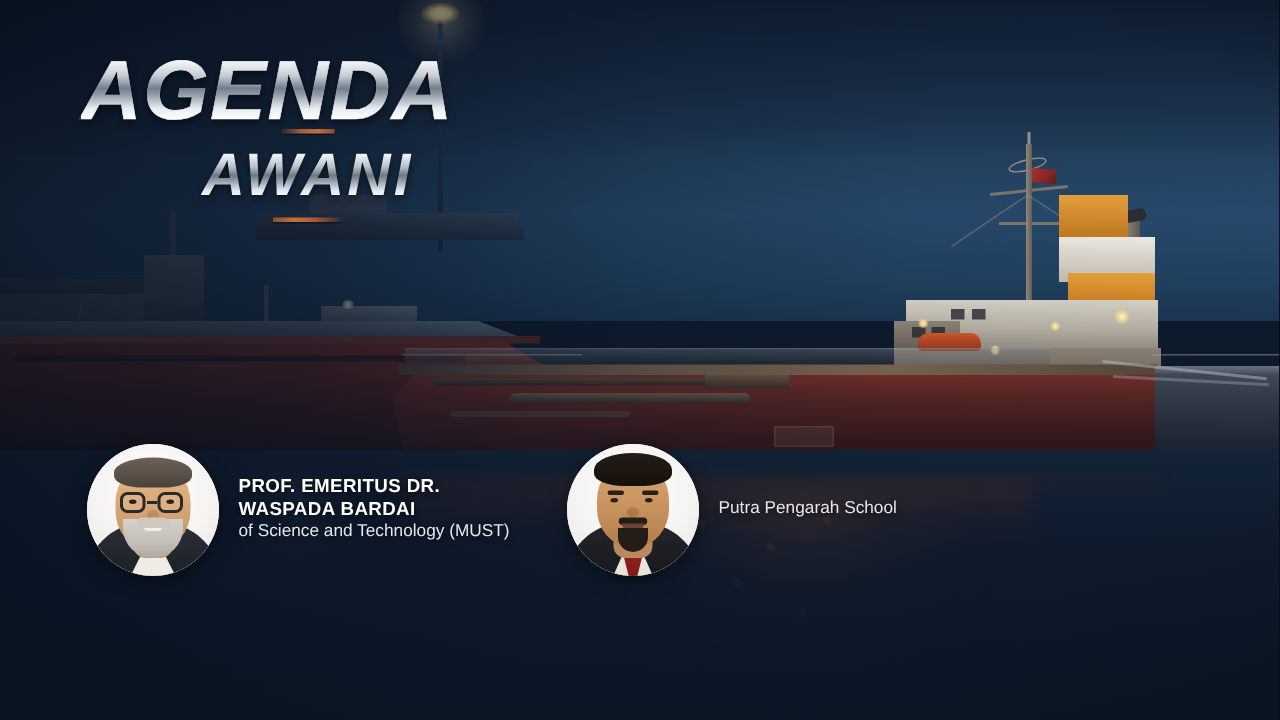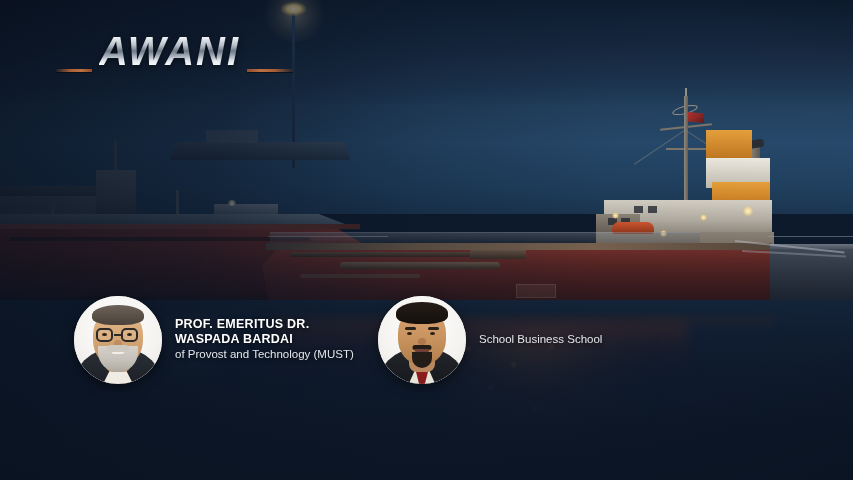--- a/index.html
+++ b/index.html
@@ -361,22 +361,22 @@
       #737f8c 48%, #8f9aa6 55%,
       #e9edf1 72%, #ffffff 86%, #b9c2cc 100%);
     -webkit-background-clip:text;
     background-clip:text;
     color:transparent;
     filter:drop-shadow(0 2px 3px rgba(0,0,0,.55));
     white-space:nowrap;
   }
 
   .logo-row2 {
-    display:flex; align-items:flex-end; gap:7px;
-    margin-top:-2px; margin-left:2px;
+    display:flex; align-items:center; gap:7px;
+    margin-top:-2px; margin-left:2px;flex-direction:column;
   }
   .logo-dash {
     height:3px; flex:0 0 auto;
     background:linear-gradient(90deg,rgba(120,60,40,.15),#a85f36 40%,#c0703e 70%,#8a4c2c);
     box-shadow:0 1px 0 rgba(0,0,0,.45);
   }
   .logo-dash.left  { width:36px; }
   .logo-dash.right { width:46px; background:linear-gradient(270deg,rgba(120,60,40,.15),#a85f36 40%,#c0703e 70%,#8a4c2c); }
 
   .logo-awani {
@@ -410,21 +410,21 @@
     white-space:nowrap;
     transform:scaleX(.97);
     transform-origin:left center;
   }
 
   
   .guest {
     position:absolute;
     display:flex; align-items:center; gap:13px;
   }
-  .guest.g1 { left:74px;  top:296px; }
+  .guest.g1 { left:58px;  top:296px; }
   .guest.g2 { left:378px; top:296px; }
 
   .avatar {
     position:relative;
     width:88px; height:88px; border-radius:50%;
     overflow:hidden; flex:0 0 auto;
     background:#f2f2f0;
     box-shadow:0 3px 12px rgba(0,0,0,.5);
   }
   .av-bg {
@@ -635,20 +635,21 @@
     <div class="refl-warm"></div>
     <div class="refl-speckle"></div>
     <div class="refl-white"></div>
   </div>
 
   <div class="grade-left"></div>
   <div class="grade-bottom"></div>
   <div class="vignette"></div>
 
   <div class="logo">
+    <div class="logo-agenda">AGENDA</div>
     <div class="logo-row2">
       <span class="logo-dash left"></span>
       <span class="logo-awani">AWANI</span>
       <span class="logo-dash right"></span>
     </div>
   </div>
 
 
   <div class="guest g1">
     <div class="avatar">
@@ -664,21 +665,21 @@
       <div class="av-eye" style="left:28px;top:37px;"></div>
       <div class="av-eye" style="left:53px;top:37px;"></div>
       <div class="av-nose" style="top:44px;background:rgba(170,120,80,.5);"></div>
       <div class="g1-beard" style="top:50px;"></div>
       <div class="av-teeth" style="top:55px;"></div>
       <div class="g1-mous" style="top:49px;"></div>
     </div>
     <div class="guest-txt">
       <div class="guest-name">PROF. EMERITUS DR.</div>
       <div class="guest-name">WASPADA BARDAI</div>
-      <div class="guest-role" style="margin-top:0;">of Provost and Technology (MUST)</div>
+      <div class="guest-role" style="margin-top:0;">of Science and Technology (MUST)</div>
     </div>
   </div>
 
   <div class="guest g2">
     <div class="avatar">
       <div class="av-bg"></div>
       <div class="av-suit" style="background:linear-gradient(180deg,#23262c,#14161a);"></div>
       <div class="av-shirt" style="width:30px;background:#e9e4da;"></div>
       <div class="g2-tie" style="bottom:-2px;"></div>
       <div class="av-neck" style="top:54px;background:#b9885f;"></div>
@@ -687,17 +688,17 @@
       <div class="av-brow" style="left:27px;top:31px;background:#2a211a;"></div>
       <div class="av-brow" style="left:50px;top:31px;background:#2a211a;"></div>
       <div class="av-eye" style="left:29px;top:36px;"></div>
       <div class="av-eye" style="left:52px;top:36px;"></div>
       <div class="av-nose" style="top:42px;background:rgba(150,100,62,.5);"></div>
       <div class="g2-mous" style="top:49px;"></div>
       <div class="av-mouth" style="top:53px;"></div>
       <div class="g2-goatee" style="top:56px;"></div>
     </div>
     <div class="guest-txt">
-      <div class="guest-role" style="margin-top:0;">School Business School</div>
+      <div class="guest-role" style="margin-top:0;">Putra Pengarah School</div>
     </div>
   </div>
 
 </div>
 
 </body></html>

